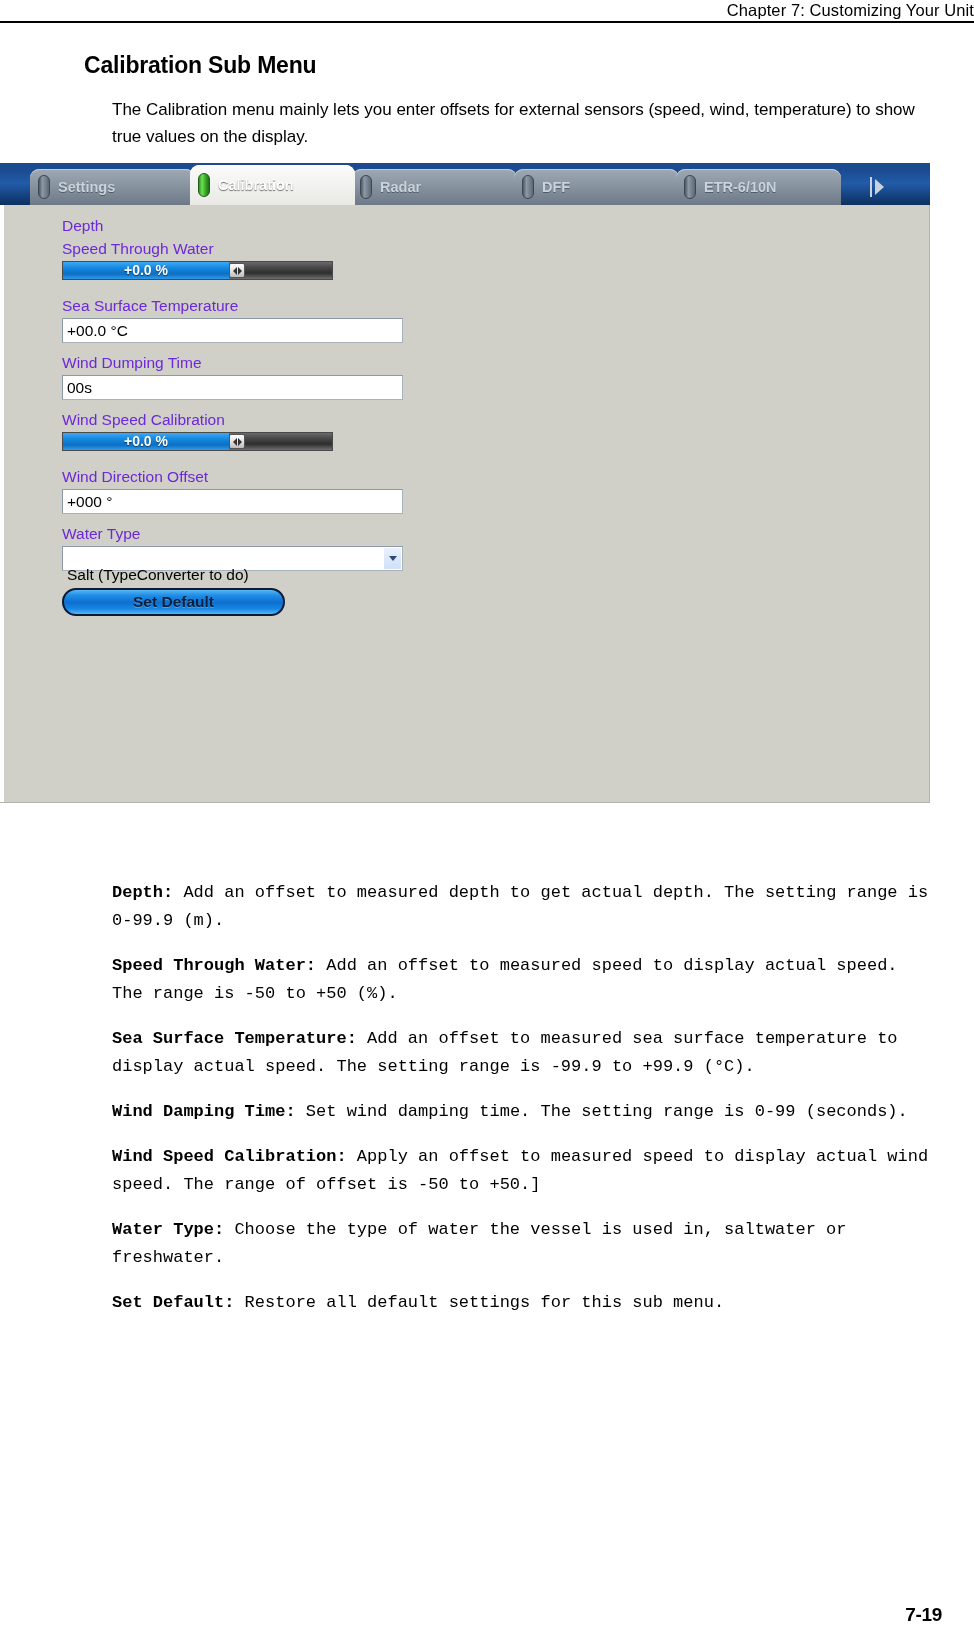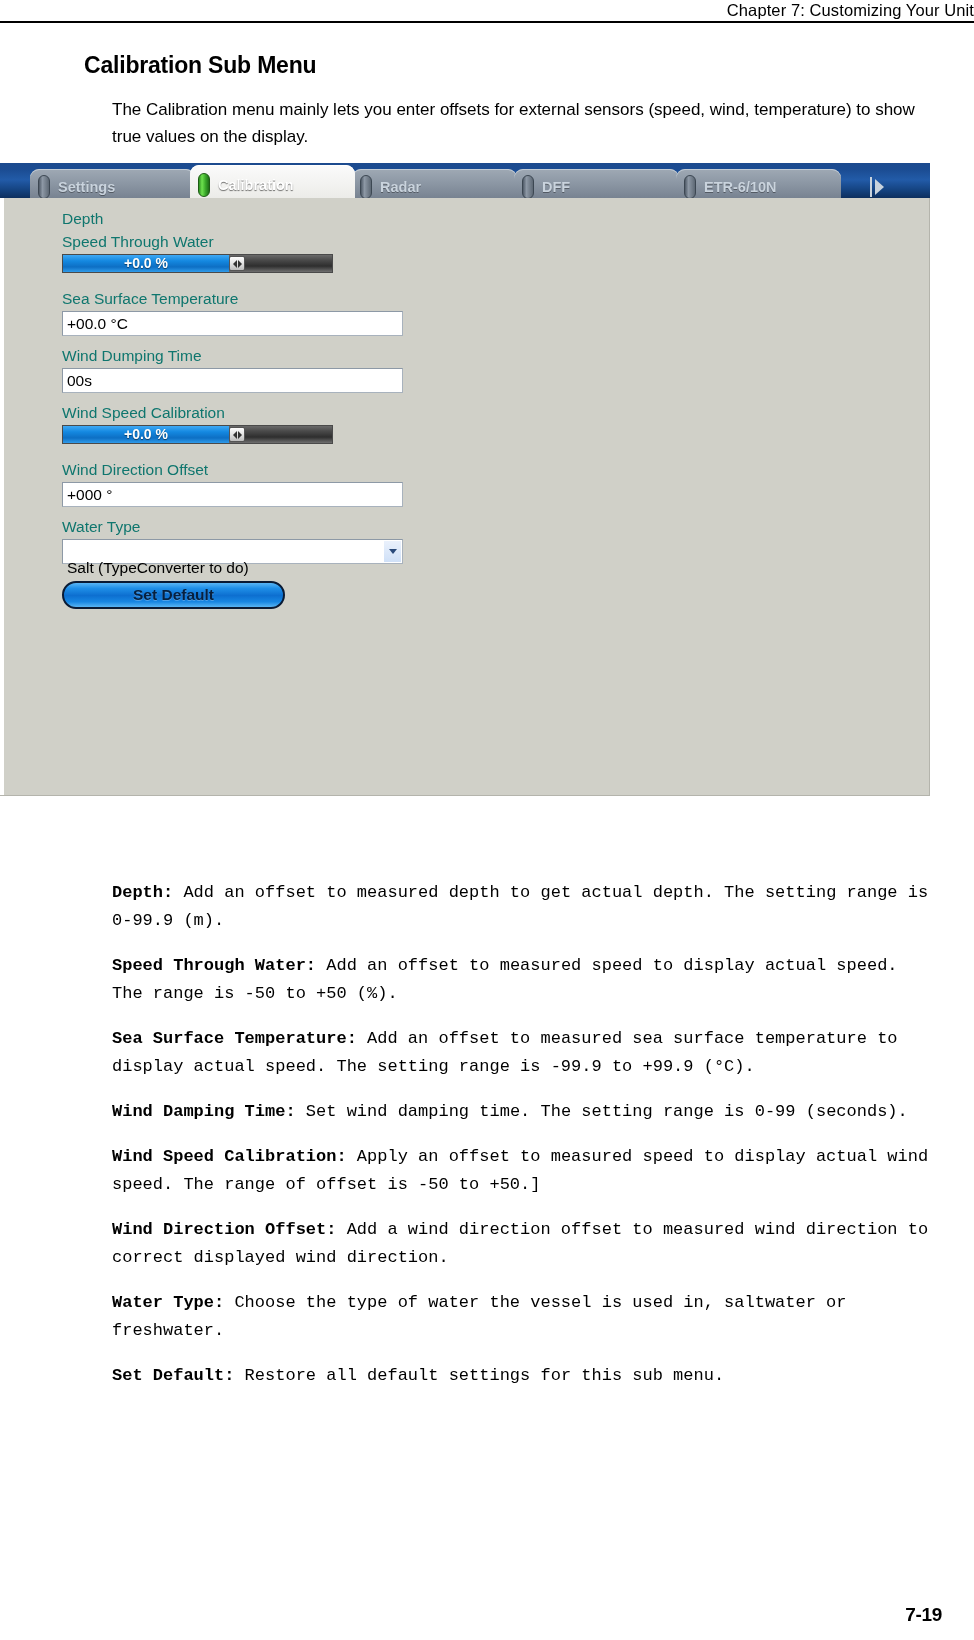--- a/index.html
+++ b/index.html
@@ -62,21 +62,21 @@
     left: 0px;
     top: 163px;
     width: 930px;
     height: 640px;
   }
 
   
   .tabstrip {
     position: relative;
     width: 930px;
-    height: 35px;
+    height: 42px;
     background: linear-gradient(to bottom, #1c4a8e 0%, #1b4c92 18%, #225ba8 48%, #14427f 78%, #0d2f5e 100%);
     overflow: hidden;
   }
   .tab {
     position: absolute;
     top: 6px;
     height: 36px;
     border-top-left-radius: 9px;
     border-top-right-radius: 9px;
     background: linear-gradient(to bottom, #9fa9b4 0%, #8e99a6 35%, #7d8896 70%, #6d7987 100%);
@@ -163,21 +163,21 @@
   }
 
   .form {
     position: absolute;
     left: 62px;
     top: 10px;
     width: 345px;
   }
   .field-label {
     font-size: 15.5px;
-    color: #0f766e;
+    color: #6d28d9;
     line-height: 22px;
     margin-bottom: 1px;
     white-space: nowrap;
   }
   .textbox {
     width: 341px;
     height: 25px;
     background: #ffffff;
     border: 1px solid #a8b2bd;
     border-top-color: #8d99a6;
@@ -424,18 +424,17 @@
     </div>
   </div>
 </div>
 
 <div class="desc-list">
   <p class="desc"><b>Depth:</b><span> Add an offset to measured depth to get actual depth. The setting range is 0-99.9 (m).</span></p>
   <p class="desc"><b>Speed Through Water:</b><span> Add an offset to measured speed to display actual speed. The range is -50 to +50 (%).</span></p>
   <p class="desc"><b>Sea Surface Temperature:</b><span> Add an offset to measured sea surface temperature to display actual speed. The setting range is -99.9 to +99.9 (°C).</span></p>
   <p class="desc"><b>Wind Damping Time:</b><span> Set wind damping time. The setting range is 0-99 (seconds).</span></p>
   <p class="desc"><b>Wind Speed Calibration:</b><span> Apply an offset to measured speed to display actual wind speed. The range of offset is -50 to +50.]</span></p>
-  <p class="desc"><b>Wind Direction Offset:</b><span> Add a wind direction offset to measured wind direction to correct displayed wind direction.</span></p>
   <p class="desc"><b>Water Type:</b><span> Choose the type of water the vessel is used in, saltwater or freshwater.</span></p>
   <p class="desc"><b>Set Default:</b><span> Restore all default settings for this sub menu.</span></p>
 </div>
 
 <div class="page-footer">7-19</div>
 
 </body></html>

